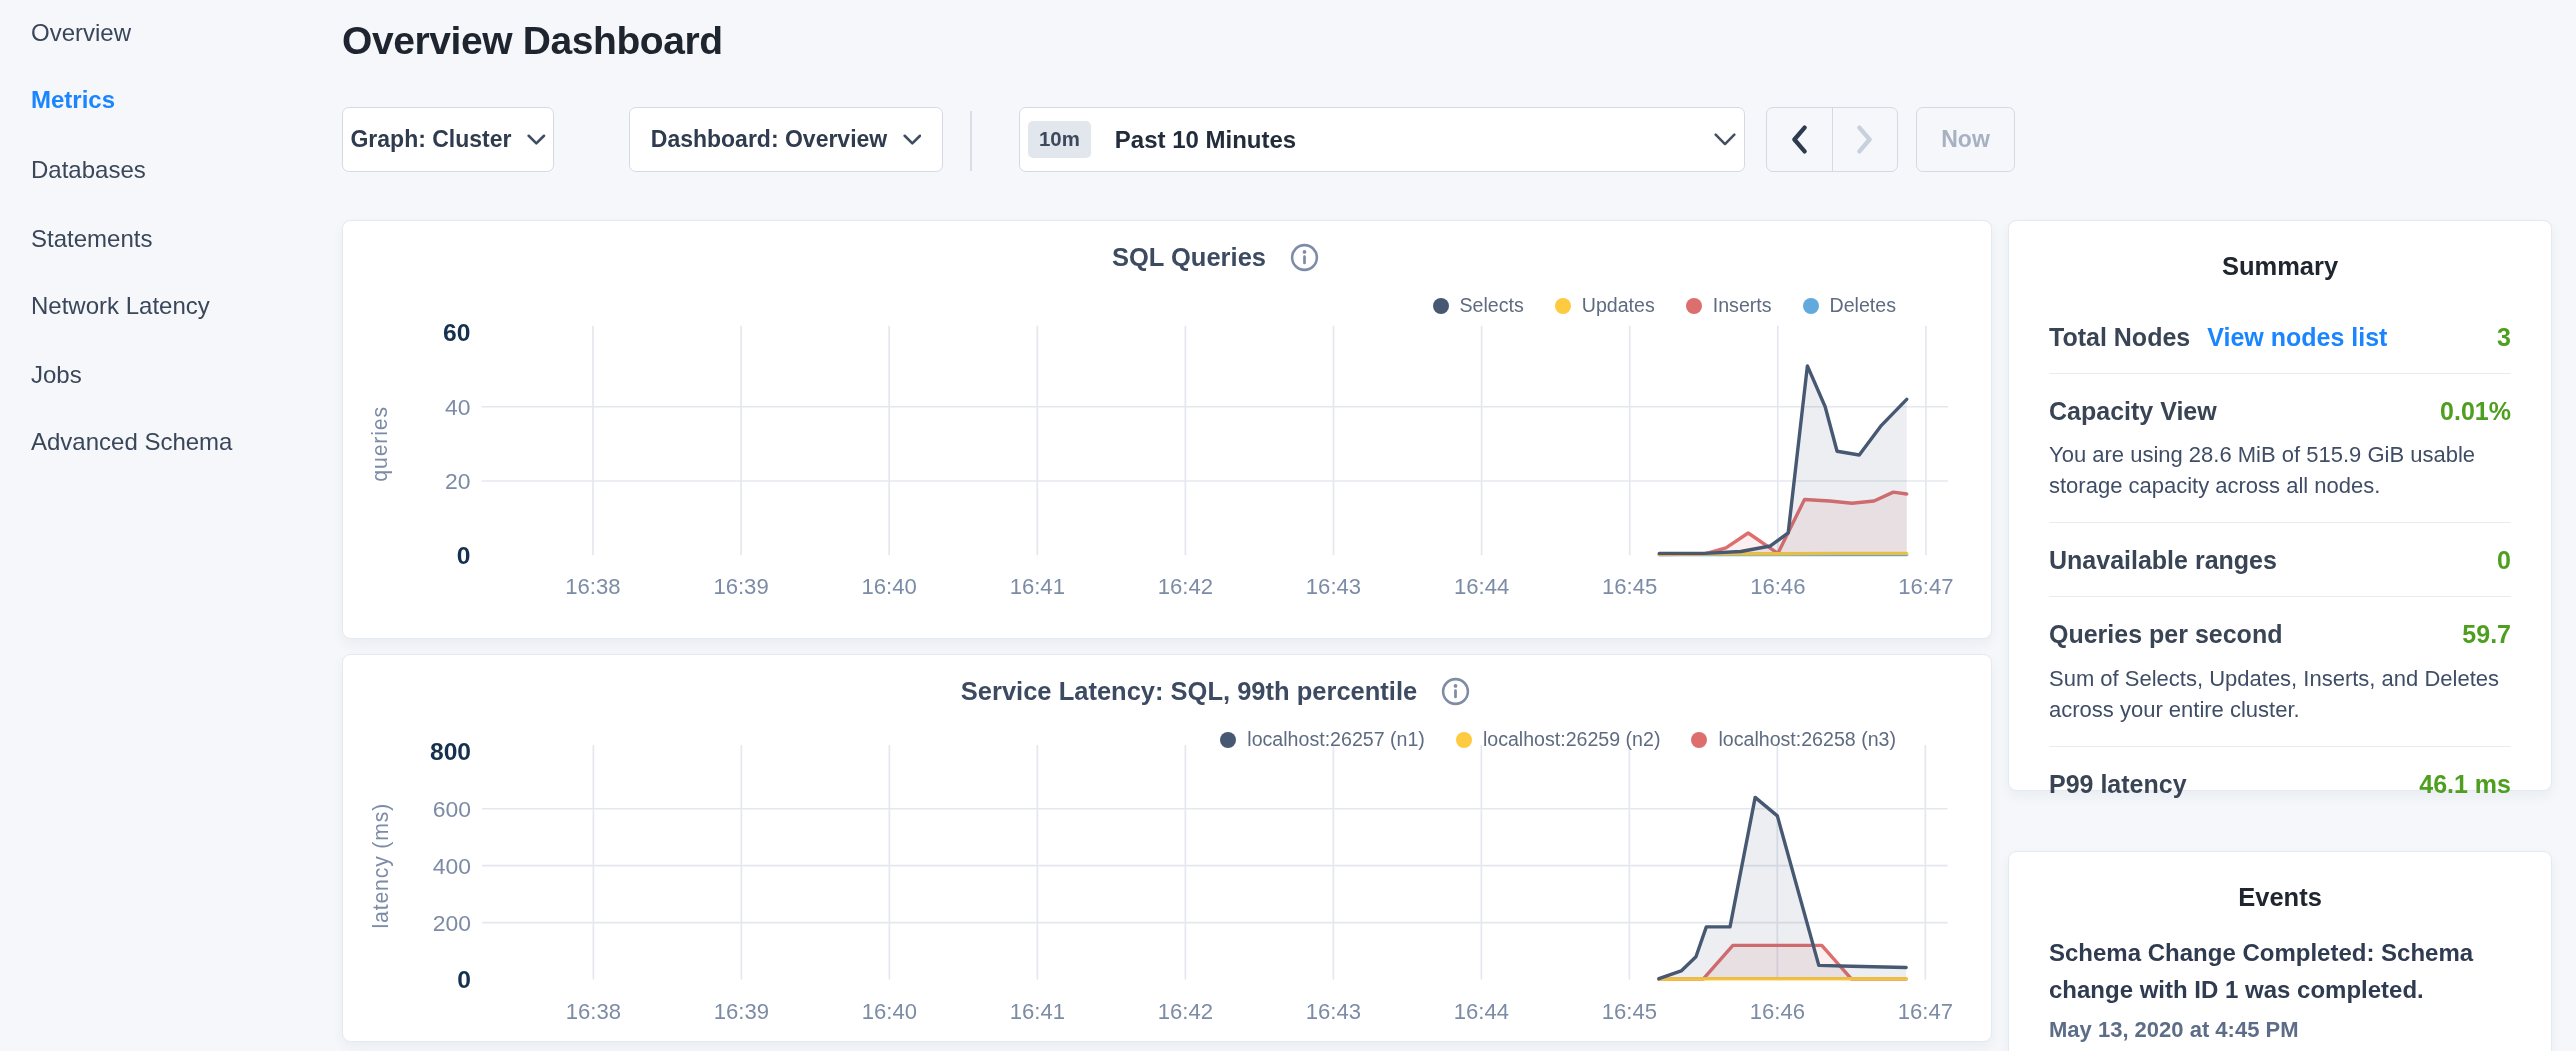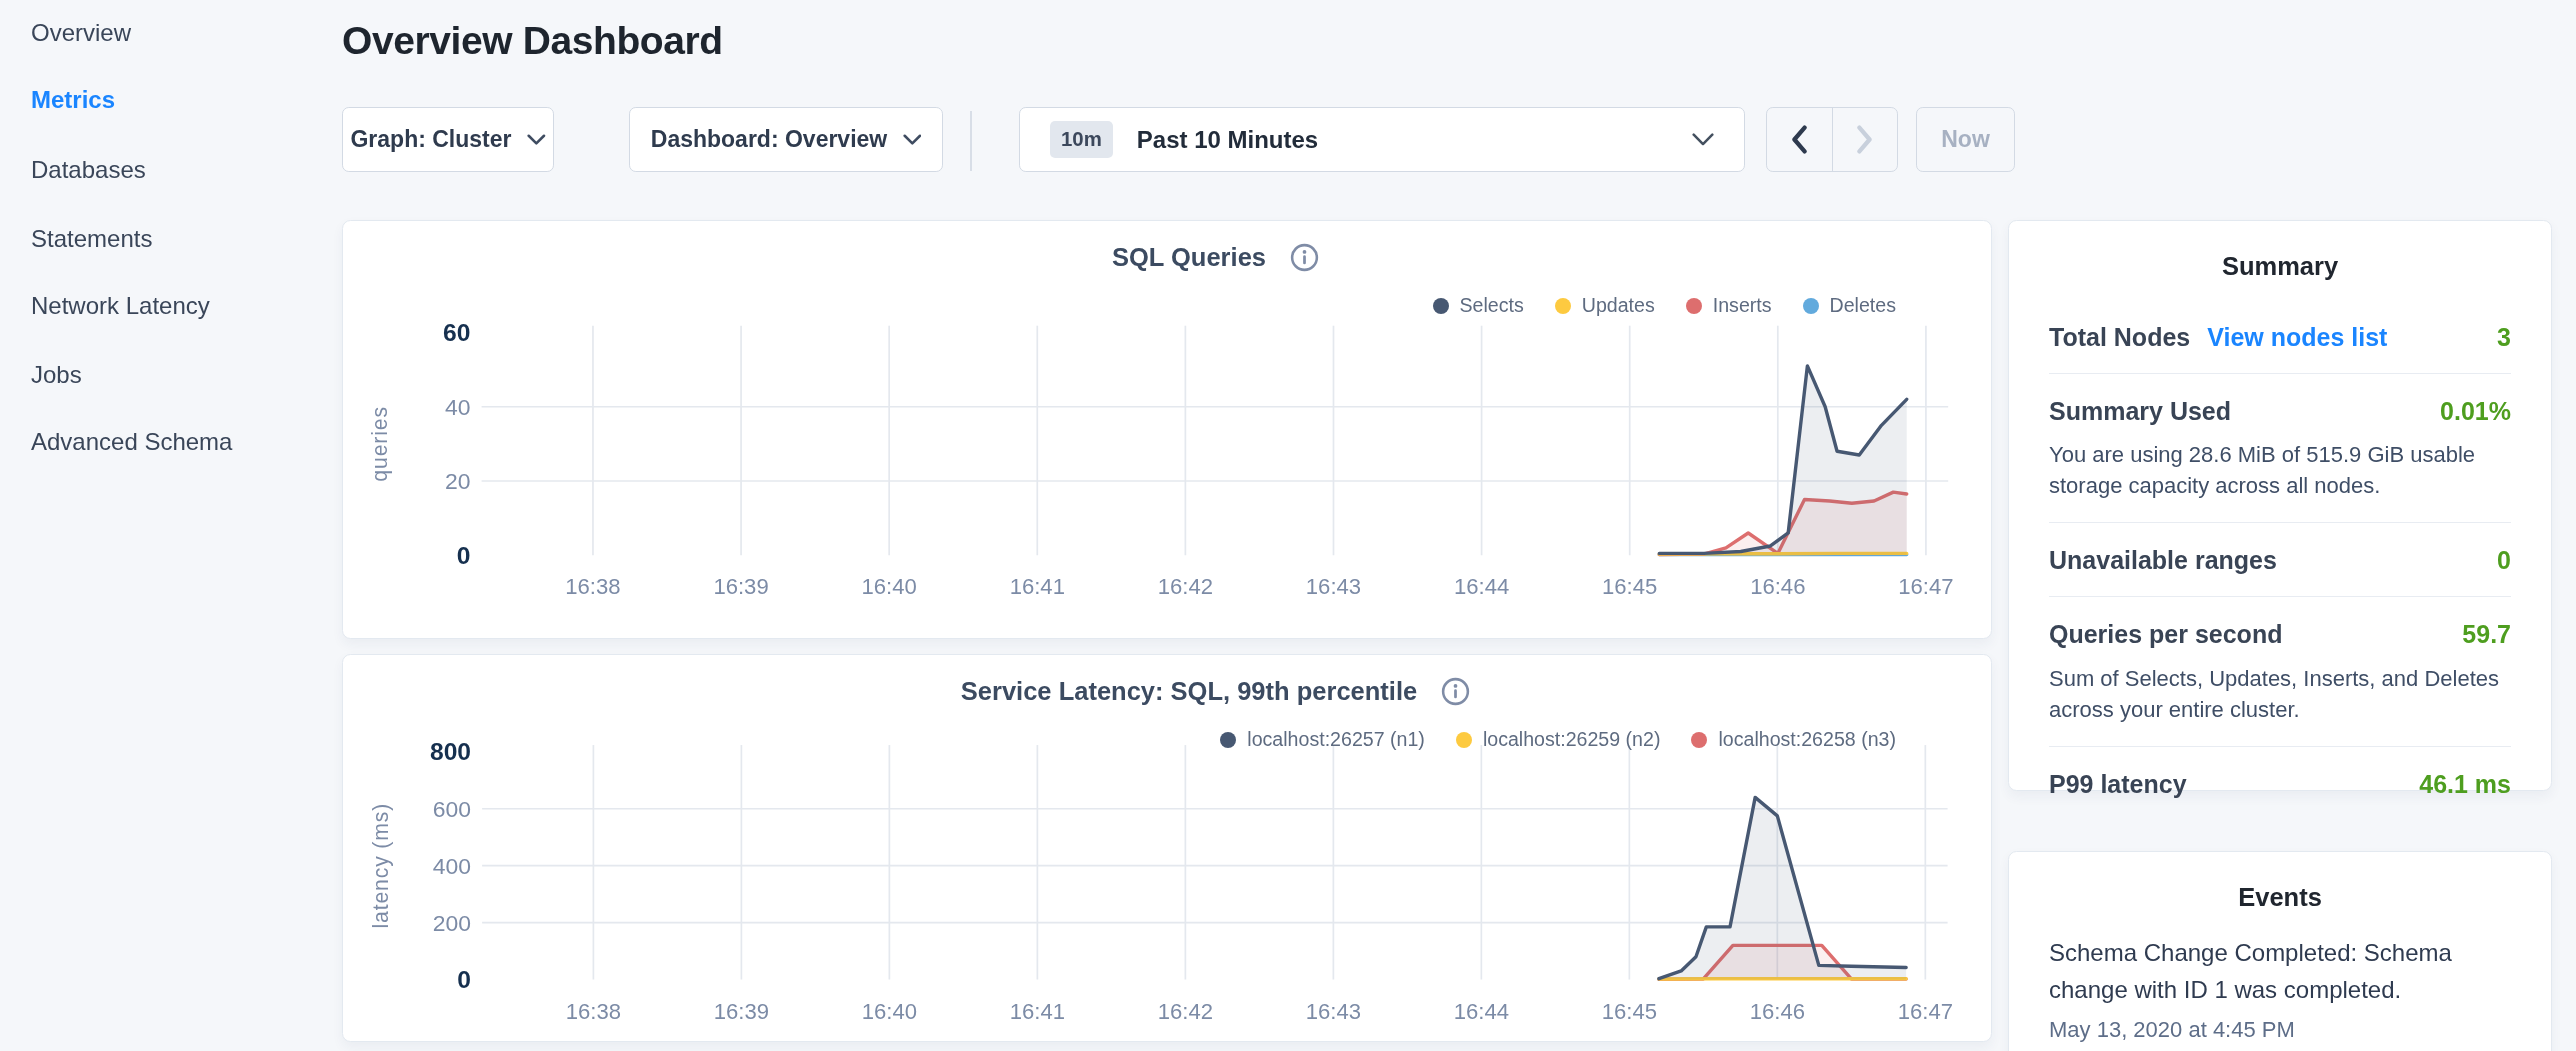--- a/index.html
+++ b/index.html
@@ -12,21 +12,21 @@
   
   .sidebar{position:absolute;left:8px;top:0;width:342px;height:100%;}
   .side-item{position:absolute;left:23px;font-size:24px;line-height:31px;color:#3a4659;cursor:pointer;white-space:nowrap;}
   .side-item.active{color:#1a85ff;font-weight:700;}
   
   .page-title{position:absolute;left:342px;top:18.7px;font-size:39px;font-weight:600;color:#1e252e;letter-spacing:-0.4px;}
   .ctl{position:absolute;top:107px;height:65px;box-sizing:border-box;background:#ffffff;border:1.7px solid #d3dae4;border-radius:6.8px;display:flex;align-items:center;justify-content:center;gap:15.3px;font-size:23px;font-weight:700;color:#2f3b4e;cursor:pointer;}
   .btn-graph{left:342px;width:212px;}
   .btn-dashboard{left:629px;width:314px;justify-content:center;}
   .ctl-sep{position:absolute;left:970px;top:111px;width:1.7px;height:60px;background:#d8dee7;}
-  .time-picker{left:1019px;width:726px;justify-content:flex-start;padding:0 30px;gap:0;}
+  .time-picker{left:1019px;width:726px;justify-content:flex-start;padding:0 8px;gap:0;}
   .time-badge{background:#e2e7ee;border-radius:5.1px;padding:6.8px 11px;font-size:20.4px;font-weight:700;color:#3c485c;margin-right:24px;}
   .time-label{font-size:24px;font-weight:700;color:#222c3a;flex:1;text-align:left;}
   .nav-group{left:1766px;width:132px;background:transparent;padding:0;gap:0;}
   .nav-half{flex:1;height:100%;display:flex;align-items:center;justify-content:center;cursor:pointer;}
   .nav-half + .nav-half{border-left:1.7px solid #d3dae4;}
   .btn-now{left:1916px;width:99px;background:transparent;color:#a7b1c2;cursor:default;}
   
   .card{position:absolute;background:#ffffff;border:1.7px solid #e3e9f0;border-radius:8.5px;box-shadow:0 5.1px 12px rgba(46,66,102,0.05);box-sizing:border-box;}
   #chart-card-1{left:342px;top:220px;width:1650px;height:419px;}
   #chart-card-2{left:342px;top:654px;width:1650px;height:388px;}
@@ -44,21 +44,21 @@
   .panel-heading{margin-top:31px;text-align:center;font-size:25.5px;font-weight:700;color:#20262f;}
   .summary-body{padding:18.7px 40px 0 40px;}
   .srow{padding:23px 0 21px 0;}
   .srow + .srow{border-top:1.7px solid #e8ecf2;}
   .srow-line{display:flex;align-items:baseline;gap:17px;}
   .srow-label{font-size:25px;font-weight:700;color:#394455;white-space:nowrap;}
   .srow-link{font-size:25px;font-weight:700;color:#1a85ff;cursor:pointer;white-space:nowrap;}
   .srow-value{margin-left:auto;font-size:25px;font-weight:700;color:#4e9e1f;white-space:nowrap;}
   .srow-sub{margin-top:13.6px;font-size:22px;line-height:31px;color:#3f4e66;}
   
-  .events-body{padding:22px 60px 0 40px;}
+  .events-body{padding:22px 60px 0 40px;font-weight:bold;}
   .event-msg{font-size:24px;line-height:37px;color:#2f3b50;}
   .event-time{margin-top:8.5px;font-size:22px;color:#5d6d88;}
 </style>
 </head>
 <body>
 
 <div class="sidebar">
   <div class="side-item" style="top:17px">Overview</div>
   <div class="side-item active" style="top:84px">Metrics</div>
   <div class="side-item" style="top:154px">Databases</div>
@@ -249,21 +249,21 @@
   <div class="summary-body">
     <div class="srow">
       <div class="srow-line">
         <span class="srow-label">Total Nodes</span>
         <span class="srow-link">View nodes list</span>
         <span class="srow-value">3</span>
       </div>
     </div>
     <div class="srow">
       <div class="srow-line">
-        <span class="srow-label">Summary Used</span>
+        <span class="srow-label">Capacity View</span>
         <span class="srow-value">0.01%</span>
       </div>
       <div class="srow-sub">You are using 28.6 MiB of 515.9 GiB usable storage capacity across all nodes.</div>
     </div>
     <div class="srow">
       <div class="srow-line">
         <span class="srow-label">Unavailable ranges</span>
         <span class="srow-value">0</span>
       </div>
     </div>

